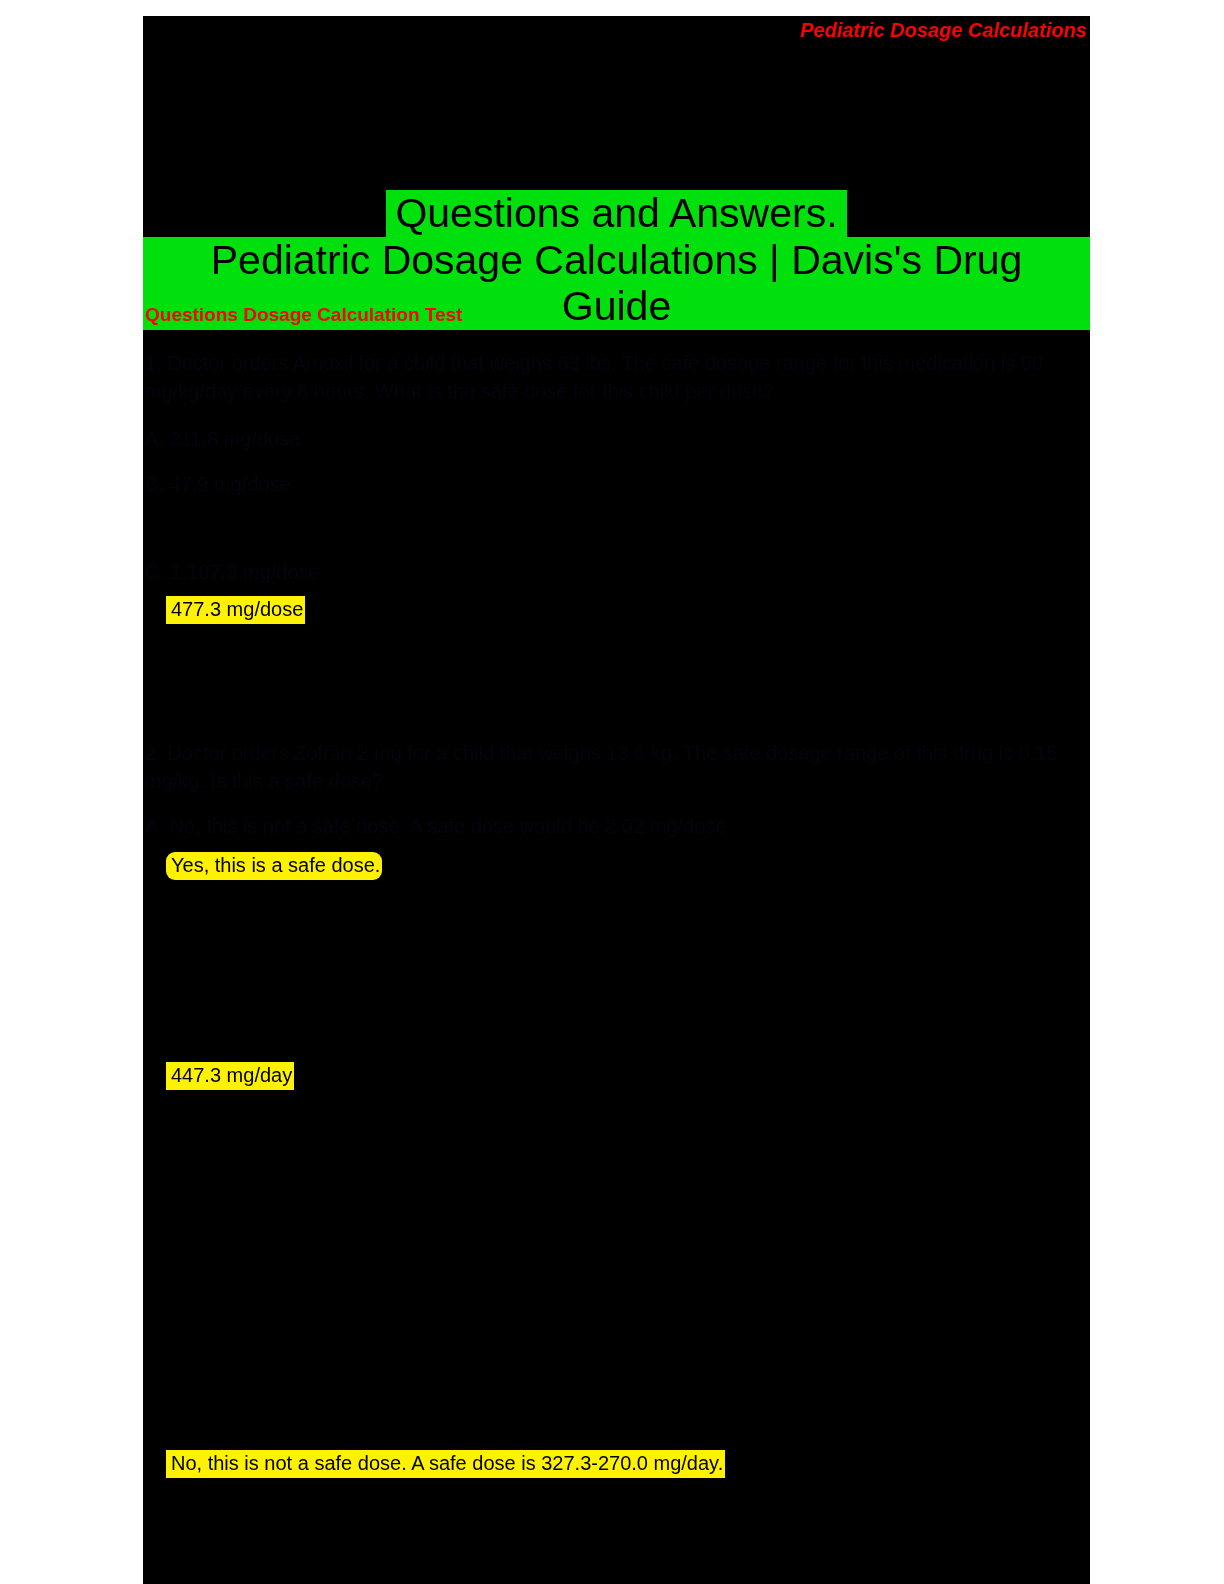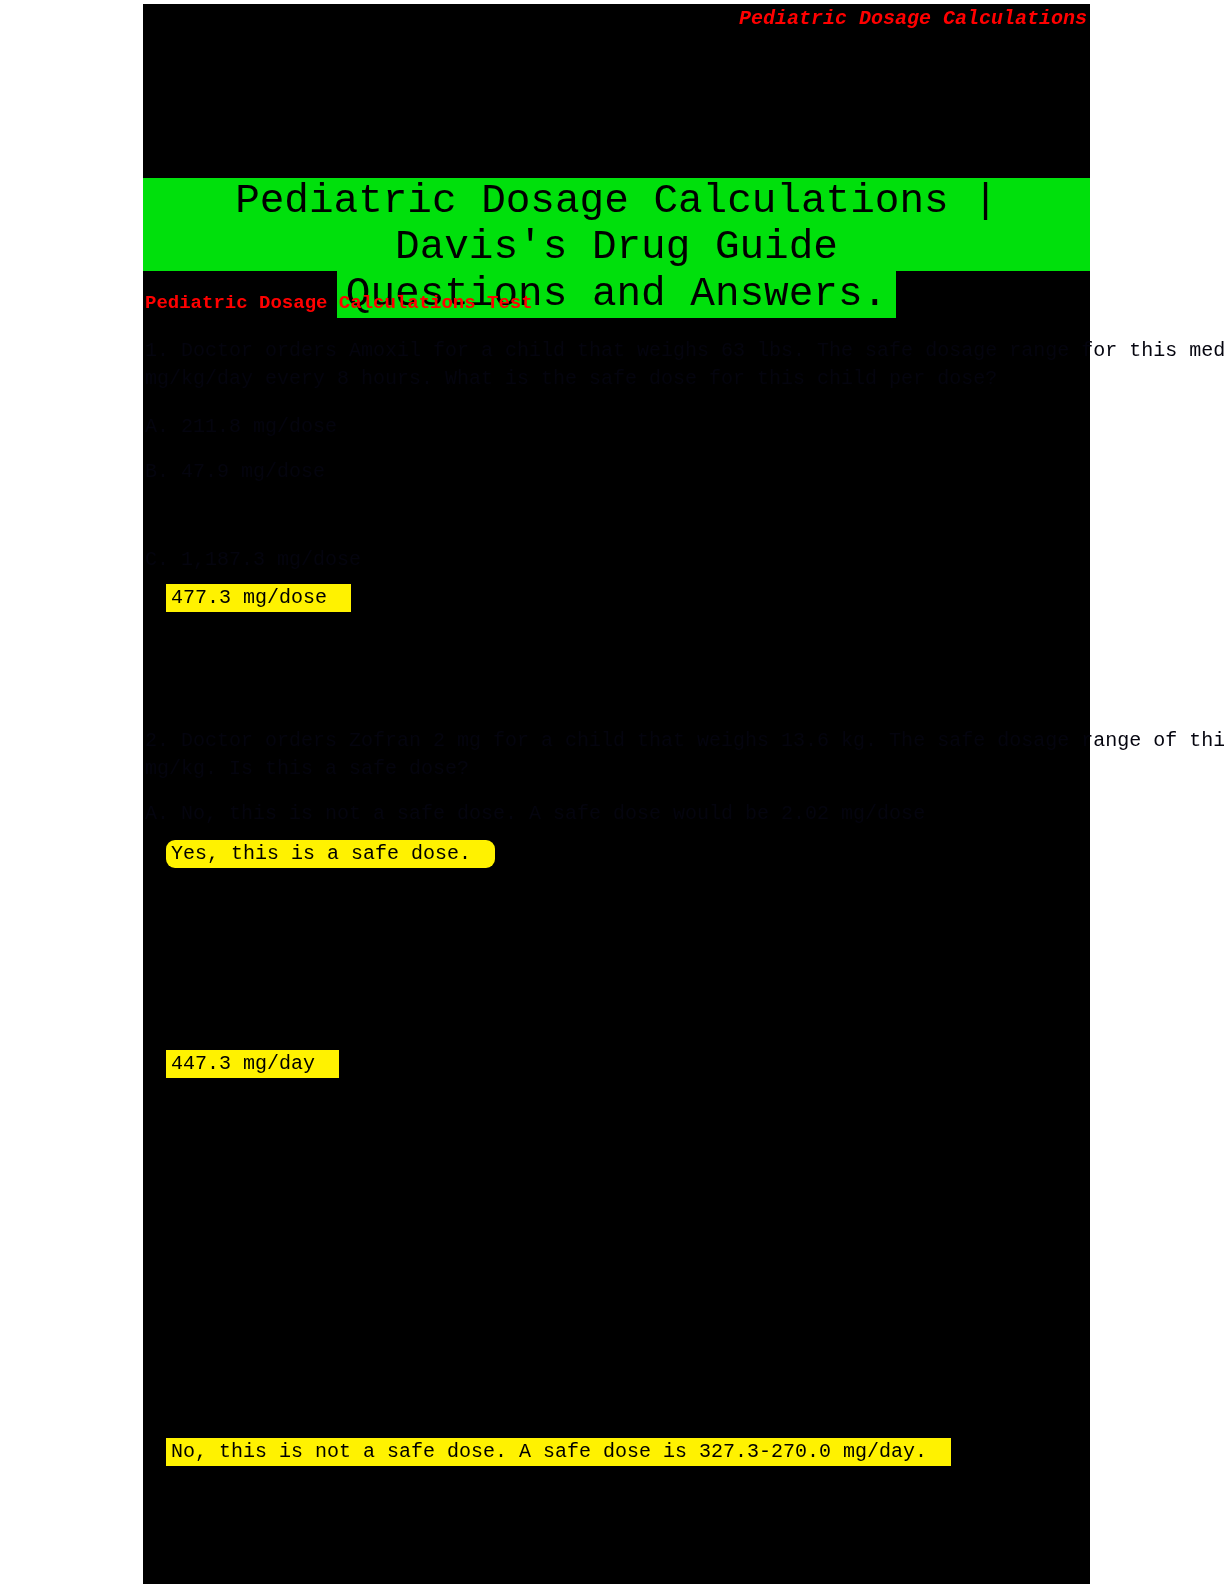--- a/index.html
+++ b/index.html
@@ -5,24 +5,23 @@
   html, body {
     margin: 0;
     padding: 0;
     width: 1224px;
     height: 1584px;
     overflow: hidden;
     font-family: "Liberation Sans", sans-serif;
   }
   .page {
     position: absolute;
-    left: 0; top: 4px;
+    left: 0; top: 16px;
     width: 1224px; height: 1148px;
     background: var(--page-background, #ffffff);
-    font-family: Liberation Mono, monospace;
   }
   .content {
     position: absolute;
     left: 143px; top: 0;
     width: 947px; height: 1584px;
     background: var(--content-background, #000000);
   }
   .running-header {
     position: absolute;
     top: 3px; right: 3px;
@@ -71,21 +70,21 @@
   .q2-l1 { top: 724px; }
   .q2-l2 { top: 752px; }
   .q2-a  { top: 797px; }
   .hl-yellow {
     position: absolute;
     left: 23px;
     background: var(--answer-highlight-yellow, #fff200);
     color: #000000;
     font-size: 20px;
     line-height: 27px;
-    padding: 0 24px 1px 5px;
+    padding: 0 2px 1px 5px;
     white-space: nowrap;
   }
   .ans-1 { top: 580px; }
   .ans-2 { top: 836px; border-radius: 9px; }
   .ans-3 { top: 1046px; text-align: center; }
   .ans-4 { top: 1434px; }
   .bottom-strip {
     position: absolute;
     left: 172px;
     top: 1580px;
@@ -96,25 +95,25 @@
 </style>
 </head>
 <body>
 
 <div class="page">
   <div class="content">
 
     <div class="running-header">Pediatric Dosage Calculations</div>
 
     <div class="doc-title">
+      <span class="line"><span class="hl-green">Questions and Answers.</span></span>
       <span class="line"><span class="hl-green">Pediatric Dosage Calculations | Davis's Drug Guide</span></span>
-      <span class="line"><span class="hl-green">Questions and Answers.</span></span>
     </div>
 
-    <div class="section-heading">Pediatric Dosage Calculations Test</div>
+    <div class="section-heading">Questions Dosage Calculation Test</div>
 
     <div class="faint q1-l1">1. Doctor orders Amoxil for a child that weighs 63 lbs. The safe dosage range for this medication is 50</div>
     <div class="faint q1-l2">mg/kg/day every 8 hours. What is the safe dose for this child per dose?</div>
     <div class="faint q1-a">A. 211.8 mg/dose</div>
     <div class="faint q1-b">B. 47.9 mg/dose</div>
     <div class="faint q1-c">C. 1,187.3 mg/dose</div>
 
     <div class="hl-yellow ans-1">477.3 mg/dose</div>
 
     <div class="faint q2-l1">2. Doctor orders Zofran 2 mg for a child that weighs 13.6 kg. The safe dosage range of this drug is 0.15</div>

